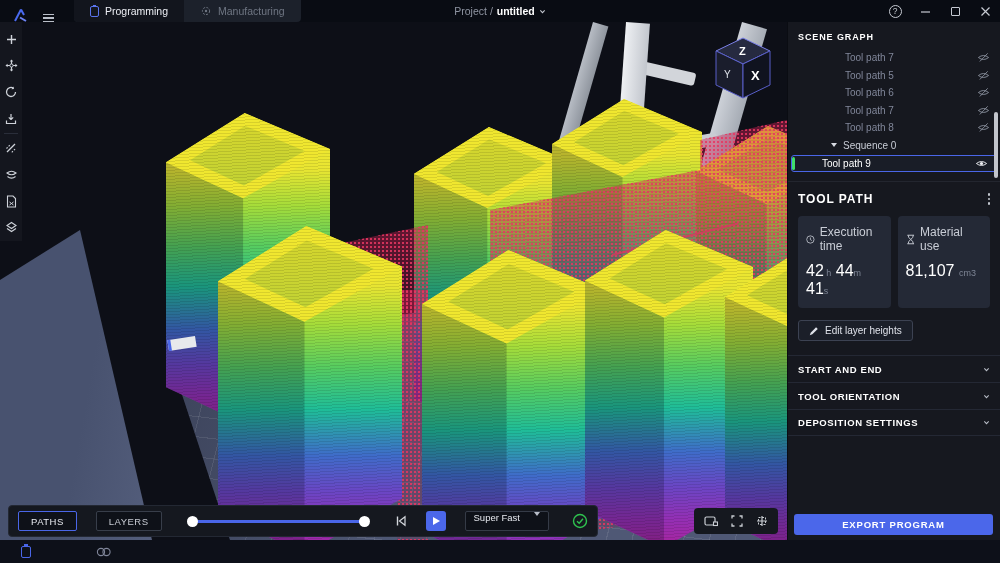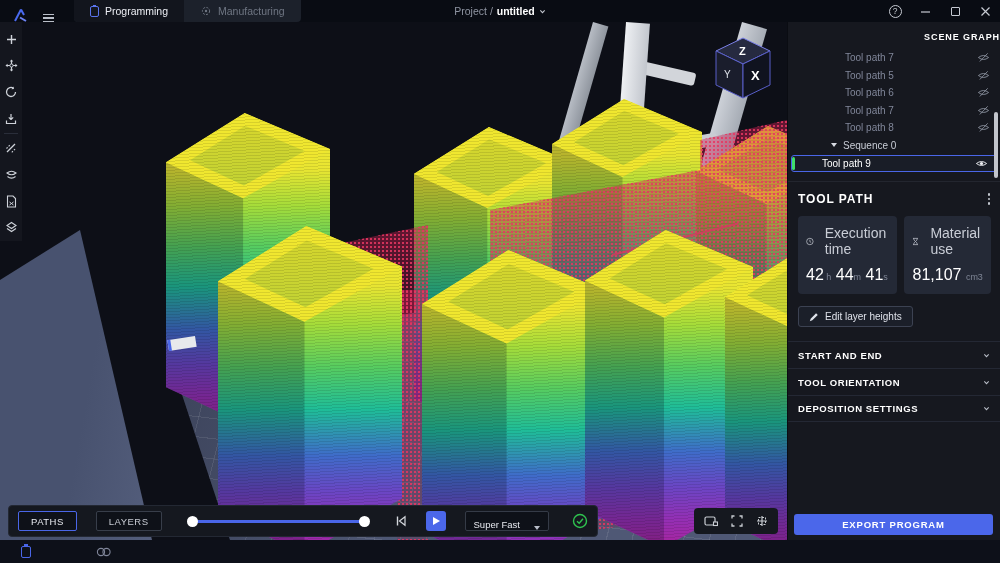--- a/index.html
+++ b/index.html
@@ -66,50 +66,50 @@
   .viewtab { height:20px; padding:0 12px; display:flex; align-items:center; font-size:9.5px; letter-spacing:.5px;
     border-radius:2px; background:#0e1118; color:#e8eaf0; cursor:pointer; }
   .viewtab.sel { border:1px solid #4a66e8; }
   .viewtab.unsel { border:1px solid #383e4a; color:#c8ccd4; }
   #slider { flex:1; position:relative; height:12px; margin:0 8px; cursor:pointer; }
   #slider .track { position:absolute; left:0; right:0; top:5px; height:3px; background:#4a66e8; border-radius:2px; }
   #slider .handle { position:absolute; top:0.5px; width:11px; height:11px; background:#fff; border-radius:50%; }
   #playbtn { width:20px; height:20px; background:#4b67ea; border-radius:3px; display:flex; align-items:center; justify-content:center; cursor:pointer; }
   #playbtn i { display:block; width:0; height:0; border-left:7px solid #fff; border-top:4.5px solid transparent; border-bottom:4.5px solid transparent; margin-left:2px; }
   #speedselect { height:20px; background:#0e1118; border:1px solid #353b47; border-radius:2px;
-    display:flex; align-items:flex-end; gap:14px; padding:0 8px; font-size:9.5px; color:#e6e8ee; cursor:pointer; }
+    display:flex; align-items:flex-start; gap:14px; padding:0 8px; font-size:9.5px; color:#e6e8ee; cursor:pointer; }
   .downtri { width:0; height:0; border-left:3.5px solid transparent; border-right:3.5px solid transparent; border-top:4px solid #b9bec8; }
   #viewcontrols { position:absolute; left:694px; top:508px; width:84px; height:26px; background:#15181f;
     border-radius:4px; display:flex; align-items:center; justify-content:center; gap:13px; z-index:25; color:#c9cdd3; }
 
   
   #rightpanel { position:absolute; right:0; top:22px; width:213px; height:518px; background:#16181f;
     border-left:1px solid #0a0c12; z-index:30; }
-  .panelhead { font-size:9px; font-weight:bold; letter-spacing:.9px; color:#fff;text-align:right; }
+  .panelhead { font-size:9px; font-weight:bold; letter-spacing:.9px; color:#fff; }
   #sg-title { padding:10px 0 0 10px; }
   #sg-list { margin-top:7px; }
   .sgrow { height:17.5px; display:flex; align-items:center; font-size:10px; color:#81879a; cursor:pointer; }
   .sgrow .lbl { margin-left:57px; }
   .sgrow .eye { margin-left:auto; margin-right:10px; color:#868c99; display:flex; }
   .seqcaret { margin-left:43px; width:0; height:0; border-left:3.5px solid transparent; border-right:3.5px solid transparent; border-top:4.5px solid #d7dae2; }
   #seq-row { color:#c9cdd6; }
   #seq-row .lbl2 { margin-left:6px; font-size:10px; }
   #sel-row { position:relative; margin:1px 3px 0 3px; height:17px; border:1px solid #4a66e8; border-radius:3px;
     background:#191d27; display:flex; align-items:center; color:#fff; font-size:10px; cursor:pointer; }
   #sel-row .greenbar { position:absolute; left:0px; top:1px; bottom:1px; width:3px; background:#3fe06b; border-radius:2px; }
   #sel-row .lbl { margin-left:30px; }
   #sel-row .eye { margin-left:auto; margin-right:8px; color:#eef0f4; display:flex; }
   #sg-scroll { position:absolute; right:2px; top:90px; width:4px; height:66px; background:#c2c5cc; border-radius:2px; }
   #sg-divider { margin-top:9px; height:1px; background:#23262f; }
   #tp-head { display:flex; align-items:center; padding:10px 10px 0 10px; }
   .kebab { margin-left:auto; display:flex; flex-direction:column; gap:2px; cursor:pointer; }
   .kebab i { width:2.5px; height:2.5px; background:#c3c7cf; border-radius:50%; }
   #statcards { display:flex; gap:7px; margin:10px 10px 0 10px; }
   .card { flex:1; background:#242936; border-radius:4px; padding:9px 8px 10px 8px; }
-  .cardhead { display:flex; align-items:center; gap:11px; font-size:14px; color:#c9cdd6; }
+  .cardhead { display:flex; align-items:center; gap:5px; font-size:12px; color:#c9cdd6; }
   .cardval { margin-top:9px; color:#fff; font-size:16px; }
   .cardval .unit { font-size:9px; color:#7e8595; }
   #editbtn { margin:12px 0 0 10px; display:inline-flex; align-items:center; gap:6px; border:1px solid #3c4252;
     border-radius:3px; background:#1b1f29; padding:4px 10px; font-size:10px; color:#dfe2ea; cursor:pointer; }
   #accordions { margin-top:14px; }
   .accrow { height:27px; display:flex; align-items:center; padding:0 10px; border-top:1px solid #242834; cursor:pointer; }
   .accrow:last-child { border-bottom:1px solid #242834; }
   .accrow .panelhead { letter-spacing:.6px; font-size:9.5px; }
   .accrow .chev { margin-left:auto; }
   #exportbtn { position:absolute; left:6px; right:7px; bottom:5px; height:21px; background:#4b67ea; border-radius:3px;

